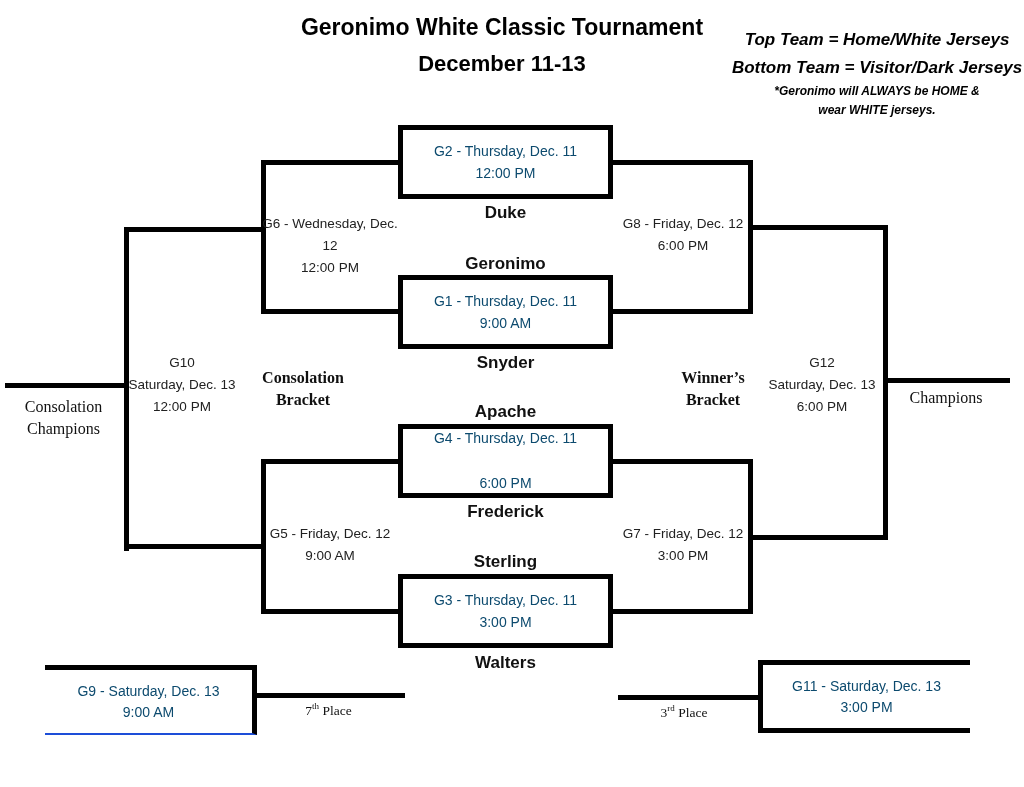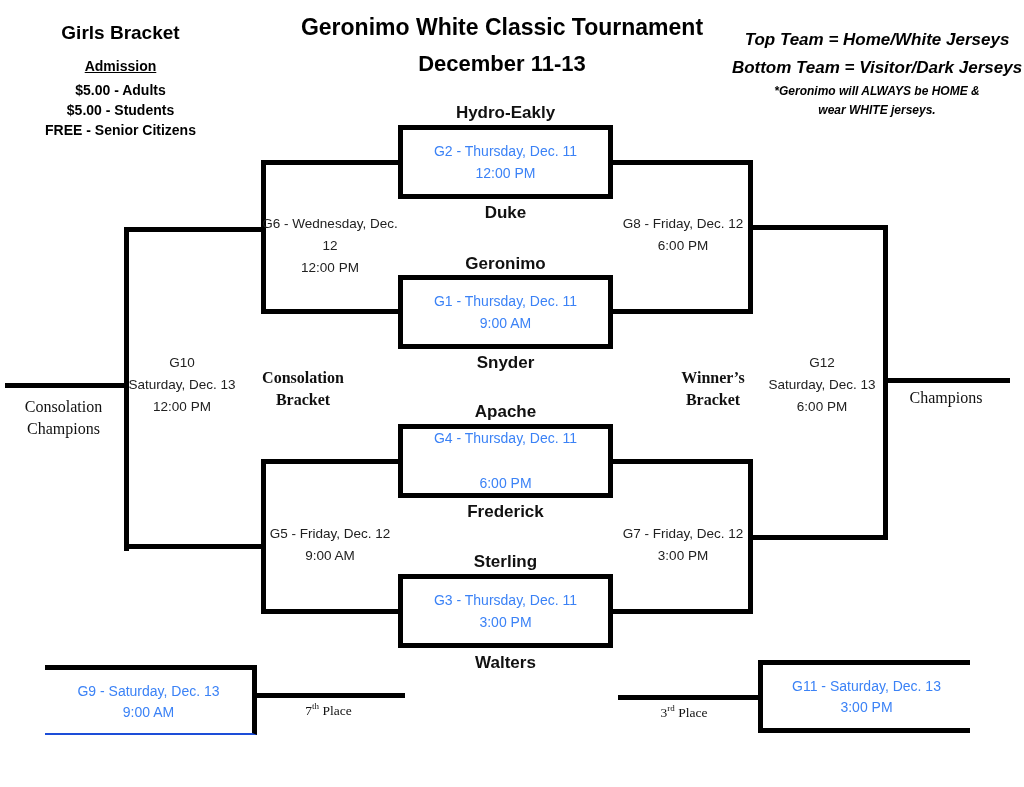--- a/index.html
+++ b/index.html
@@ -19,21 +19,21 @@
   .vline { width: 5px; }
   .gamebox {
     position: absolute;
     width: 215px; height: 74px;
     border: 5px solid #000;
     background: #fff;
     display: flex; flex-direction: column;
     align-items: center; justify-content: center;
     gap: 5px;
   }
-  .gametext { font-size: 14px; color: #3b82f6; text-align: center; line-height: 1.2; }
+  .gametext { font-size: 14px; color: #0c4a6e; text-align: center; line-height: 1.2; }
   .team {
     position: absolute; width: 215px; text-align: center;
     font-weight: bold; font-size: 17px; color: #111;
   }
   .sidegame {
     position: absolute; width: 140px; text-align: center;
     font-size: 13.5px; color: #212121; line-height: 22px;
   }
   .seriflabel {
     position: absolute; font-family: "Liberation Serif", serif;
@@ -61,27 +61,20 @@
   .hdr-title .t2 { font-size: 22px; font-weight: bold; margin-top: 12px; }
   .hdr-notes { position: absolute; left: 730px; top: 26px; width: 294px; text-align: center; font-style: italic; }
   .hdr-notes .n-big { font-size: 17px; font-weight: 600; line-height: 28px; }
   .hdr-notes .n-sm { font-size: 12px; font-weight: 600; line-height: 19px; }
 </style>
 </head>
 <body>
 
 <div id="canvas">
 
-  <div class="hdr-left">
-    <h1>Girls Bracket</h1>
-    <div class="adm">Admission</div>
-    <div class="admitem">$5.00 - Adults</div>
-    <div class="admitem">$5.00 - Students</div>
-    <div class="admitem">FREE - Senior Citizens</div>
-  </div>
 
   <div class="hdr-title">
     <div class="t1">Geronimo White Classic Tournament</div>
     <div class="t2">December 11-13</div>
   </div>
 
   <div class="hdr-notes">
     <div class="n-big">Top Team = Home/White Jerseys</div>
     <div class="n-big">Bottom Team = Visitor/Dark Jerseys</div>
     <div class="n-sm">*Geronimo will ALWAYS be HOME &amp;</div>
@@ -106,21 +99,20 @@
   <div class="hline" style="left:612px; top:459px; width:141px;"></div>
   <div class="hline" style="left:612px; top:609px; width:141px;"></div>
   <div class="vline" style="left:748px; top:459px; height:155px;"></div>
   <div class="hline" style="left:748px; top:535px; width:140px;"></div>
   <div class="vline" style="left:883px; top:225px; height:315px;"></div>
   <div class="hline" style="left:883px; top:378px; width:127px;"></div>
 
   <div class="hline" style="left:252px; top:693px; width:153px;"></div>
   <div class="hline" style="left:618px; top:695px; width:142px;"></div>
 
-  <div class="team" style="left:398px; top:103px;">Hydro-Eakly</div>
   <div class="gamebox" style="left:398px; top:125px;">
     <div class="gametext">G2 - Thursday, Dec. 11</div>
     <div class="gametext">12:00 PM</div>
   </div>
   <div class="team" style="left:398px; top:203px;">Duke</div>
 
   <div class="team" style="left:398px; top:254px;">Geronimo</div>
   <div class="gamebox" style="left:398px; top:275px;">
     <div class="gametext">G1 - Thursday, Dec. 11</div>
     <div class="gametext">9:00 AM</div>

